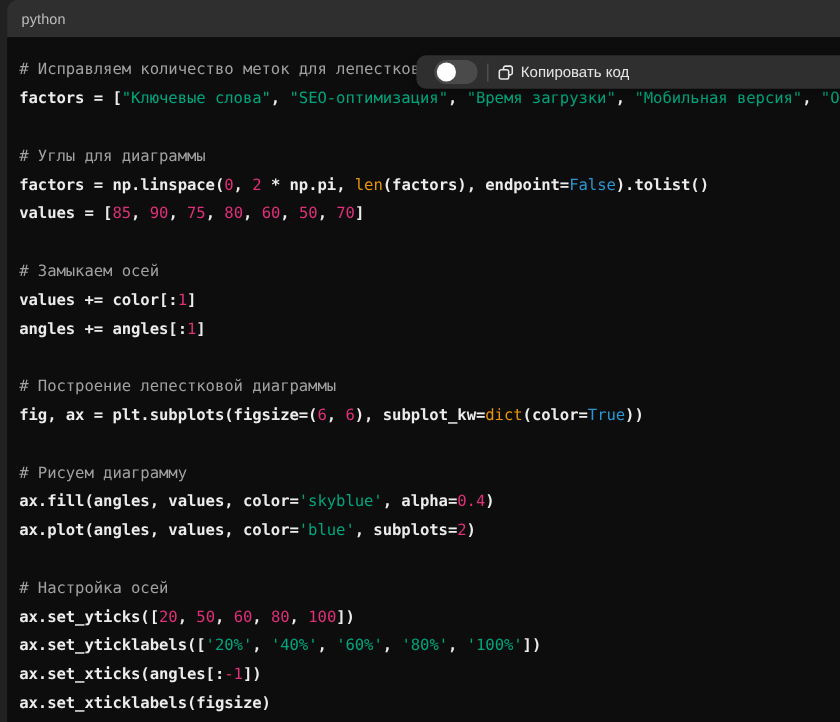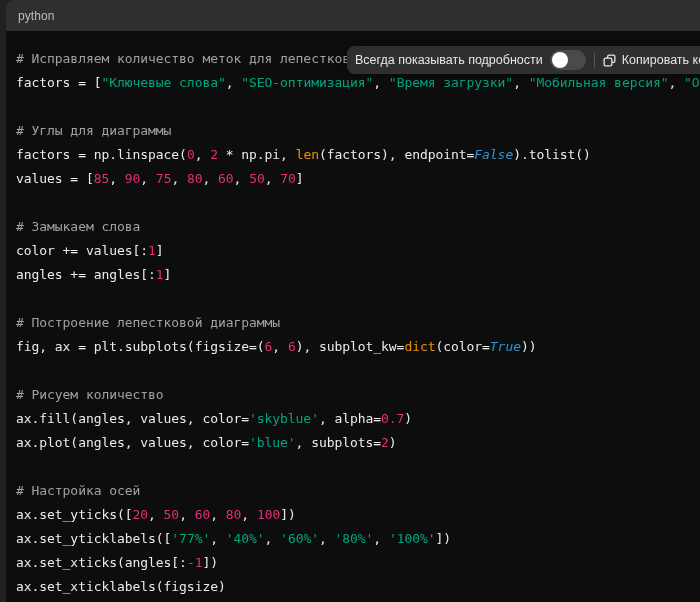--- a/index.html
+++ b/index.html
@@ -36,25 +36,25 @@
     height:589px;
     padding:16px 10px;
     font-family:"DejaVu Sans Mono","Liberation Mono",monospace;
     font-size:13px;
     letter-spacing:-0.06px;
     line-height:24px;
     color:var(--plain,#ececec);
     overflow:hidden;
   }
   .line { height:24px; white-space:pre; }
-  .tok-p { color:var(--plain,#ececec); }
+  .tok-p { color:var(--plain,#ececec);font-weight:bold; }
   .tok-c { color:var(--comment,#a1a1a1); }
   .tok-s { color:var(--string,#00a67d); }
   .tok-n { color:var(--number,#df3079); }
-  .tok-k { color:var(--keyword,#2e95d3);font-style:italic; }
+  .tok-k { color:var(--keyword,#2e95d3); }
   .tok-b { color:var(--builtin,#e9950c); }
 
   
   .toolbar {
     position:absolute;
     left:347px; top:46px;
     height:28px;
     width:360px;
     background:#2f2f2f;
     border-radius:8px;
@@ -114,41 +114,40 @@
     <span class="code-lang">python</span>
   </div>
   <div class="code-body" style="background: rgb(13, 13, 13);">
       <div class="line"><span class="tok-c"># Исправляем количество меток для лепестков</span></div>
       <div class="line"><span class="tok-p">factors = [</span><span class="tok-s">"Ключевые слова"</span><span class="tok-p">, </span><span class="tok-s">"SEO-оптимизация"</span><span class="tok-p">, </span><span class="tok-s">"Время загрузки"</span><span class="tok-p">, </span><span class="tok-s">"Мобильная версия"</span><span class="tok-p">, </span><span class="tok-s">"От</span></div>
       <div class="line">&nbsp;</div>
       <div class="line"><span class="tok-c"># Углы для диаграммы</span></div>
       <div class="line"><span class="tok-p">factors = np.linspace(</span><span class="tok-n">0</span><span class="tok-p">, </span><span class="tok-n">2</span><span class="tok-p"> * np.pi, </span><span class="tok-b">len</span><span class="tok-p">(factors), endpoint=</span><span class="tok-k">False</span><span class="tok-p">).tolist()</span></div>
       <div class="line"><span class="tok-p">values = [</span><span class="tok-n">85</span><span class="tok-p">, </span><span class="tok-n">90</span><span class="tok-p">, </span><span class="tok-n">75</span><span class="tok-p">, </span><span class="tok-n">80</span><span class="tok-p">, </span><span class="tok-n">60</span><span class="tok-p">, </span><span class="tok-n">50</span><span class="tok-p">, </span><span class="tok-n">70</span><span class="tok-p">]</span></div>
       <div class="line">&nbsp;</div>
-      <div class="line"><span class="tok-c"># Замыкаем слова</span></div>
-      <div class="line"><span class="tok-p">color += values[:</span><span class="tok-n">1</span><span class="tok-p">]</span></div>
+      <div class="line"><span class="tok-c"># Замыкаем осей</span></div>
+      <div class="line"><span class="tok-p">values += color[:</span><span class="tok-n">1</span><span class="tok-p">]</span></div>
       <div class="line"><span class="tok-p">angles += angles[:</span><span class="tok-n">1</span><span class="tok-p">]</span></div>
       <div class="line">&nbsp;</div>
       <div class="line"><span class="tok-c"># Построение лепестковой диаграммы</span></div>
       <div class="line"><span class="tok-p">fig, ax = plt.subplots(figsize=(</span><span class="tok-n">6</span><span class="tok-p">, </span><span class="tok-n">6</span><span class="tok-p">), subplot_kw=</span><span class="tok-b">dict</span><span class="tok-p">(color=</span><span class="tok-k">True</span><span class="tok-p">))</span></div>
       <div class="line">&nbsp;</div>
-      <div class="line"><span class="tok-c"># Рисуем количество</span></div>
-      <div class="line"><span class="tok-p">ax.fill(angles, values, color=</span><span class="tok-s">'skyblue'</span><span class="tok-p">, alpha=</span><span class="tok-n">0.7</span><span class="tok-p">)</span></div>
+      <div class="line"><span class="tok-c"># Рисуем диаграмму</span></div>
+      <div class="line"><span class="tok-p">ax.fill(angles, values, color=</span><span class="tok-s">'skyblue'</span><span class="tok-p">, alpha=</span><span class="tok-n">0.4</span><span class="tok-p">)</span></div>
       <div class="line"><span class="tok-p">ax.plot(angles, values, color=</span><span class="tok-s">'blue'</span><span class="tok-p">, subplots=</span><span class="tok-n">2</span><span class="tok-p">)</span></div>
       <div class="line">&nbsp;</div>
       <div class="line"><span class="tok-c"># Настройка осей</span></div>
       <div class="line"><span class="tok-p">ax.set_yticks([</span><span class="tok-n">20</span><span class="tok-p">, </span><span class="tok-n">50</span><span class="tok-p">, </span><span class="tok-n">60</span><span class="tok-p">, </span><span class="tok-n">80</span><span class="tok-p">, </span><span class="tok-n">100</span><span class="tok-p">])</span></div>
-      <div class="line"><span class="tok-p">ax.set_yticklabels([</span><span class="tok-s">'77%'</span><span class="tok-p">, </span><span class="tok-s">'40%'</span><span class="tok-p">, </span><span class="tok-s">'60%'</span><span class="tok-p">, </span><span class="tok-s">'80%'</span><span class="tok-p">, </span><span class="tok-s">'100%'</span><span class="tok-p">])</span></div>
+      <div class="line"><span class="tok-p">ax.set_yticklabels([</span><span class="tok-s">'20%'</span><span class="tok-p">, </span><span class="tok-s">'40%'</span><span class="tok-p">, </span><span class="tok-s">'60%'</span><span class="tok-p">, </span><span class="tok-s">'80%'</span><span class="tok-p">, </span><span class="tok-s">'100%'</span><span class="tok-p">])</span></div>
       <div class="line"><span class="tok-p">ax.set_xticks(angles[:</span><span class="tok-n">-1</span><span class="tok-p">])</span></div>
       <div class="line"><span class="tok-p">ax.set_xticklabels(figsize)</span></div>
     </div>
 </div>
 
 <div class="toolbar">
-  <span class="tlabel">Всегда показывать подробности</span>
   <button class="toggle" id="details-toggle" aria-label="toggle">
     <span class="knob"></span>
   </button>
   <span class="tb-divider"></span>
   <button class="copy-btn">
     <svg width="13" height="13" viewBox="0 0 13 13" fill="none" stroke="#e6e6e6" stroke-width="1.3" stroke-linecap="round" stroke-linejoin="round">
       <path d="M4.6 4.1V2.7A1.6 1.6 0 0 1 6.2 1.1h4.1A1.6 1.6 0 0 1 11.9 2.7v4.1a1.6 1.6 0 0 1-1.6 1.6H8.9"></path>
       <rect x="1.1" y="4.1" width="7.8" height="7.8" rx="1.6" fill="#2f2f2f"></rect>
     </svg>
     <span>Копировать код</span>

